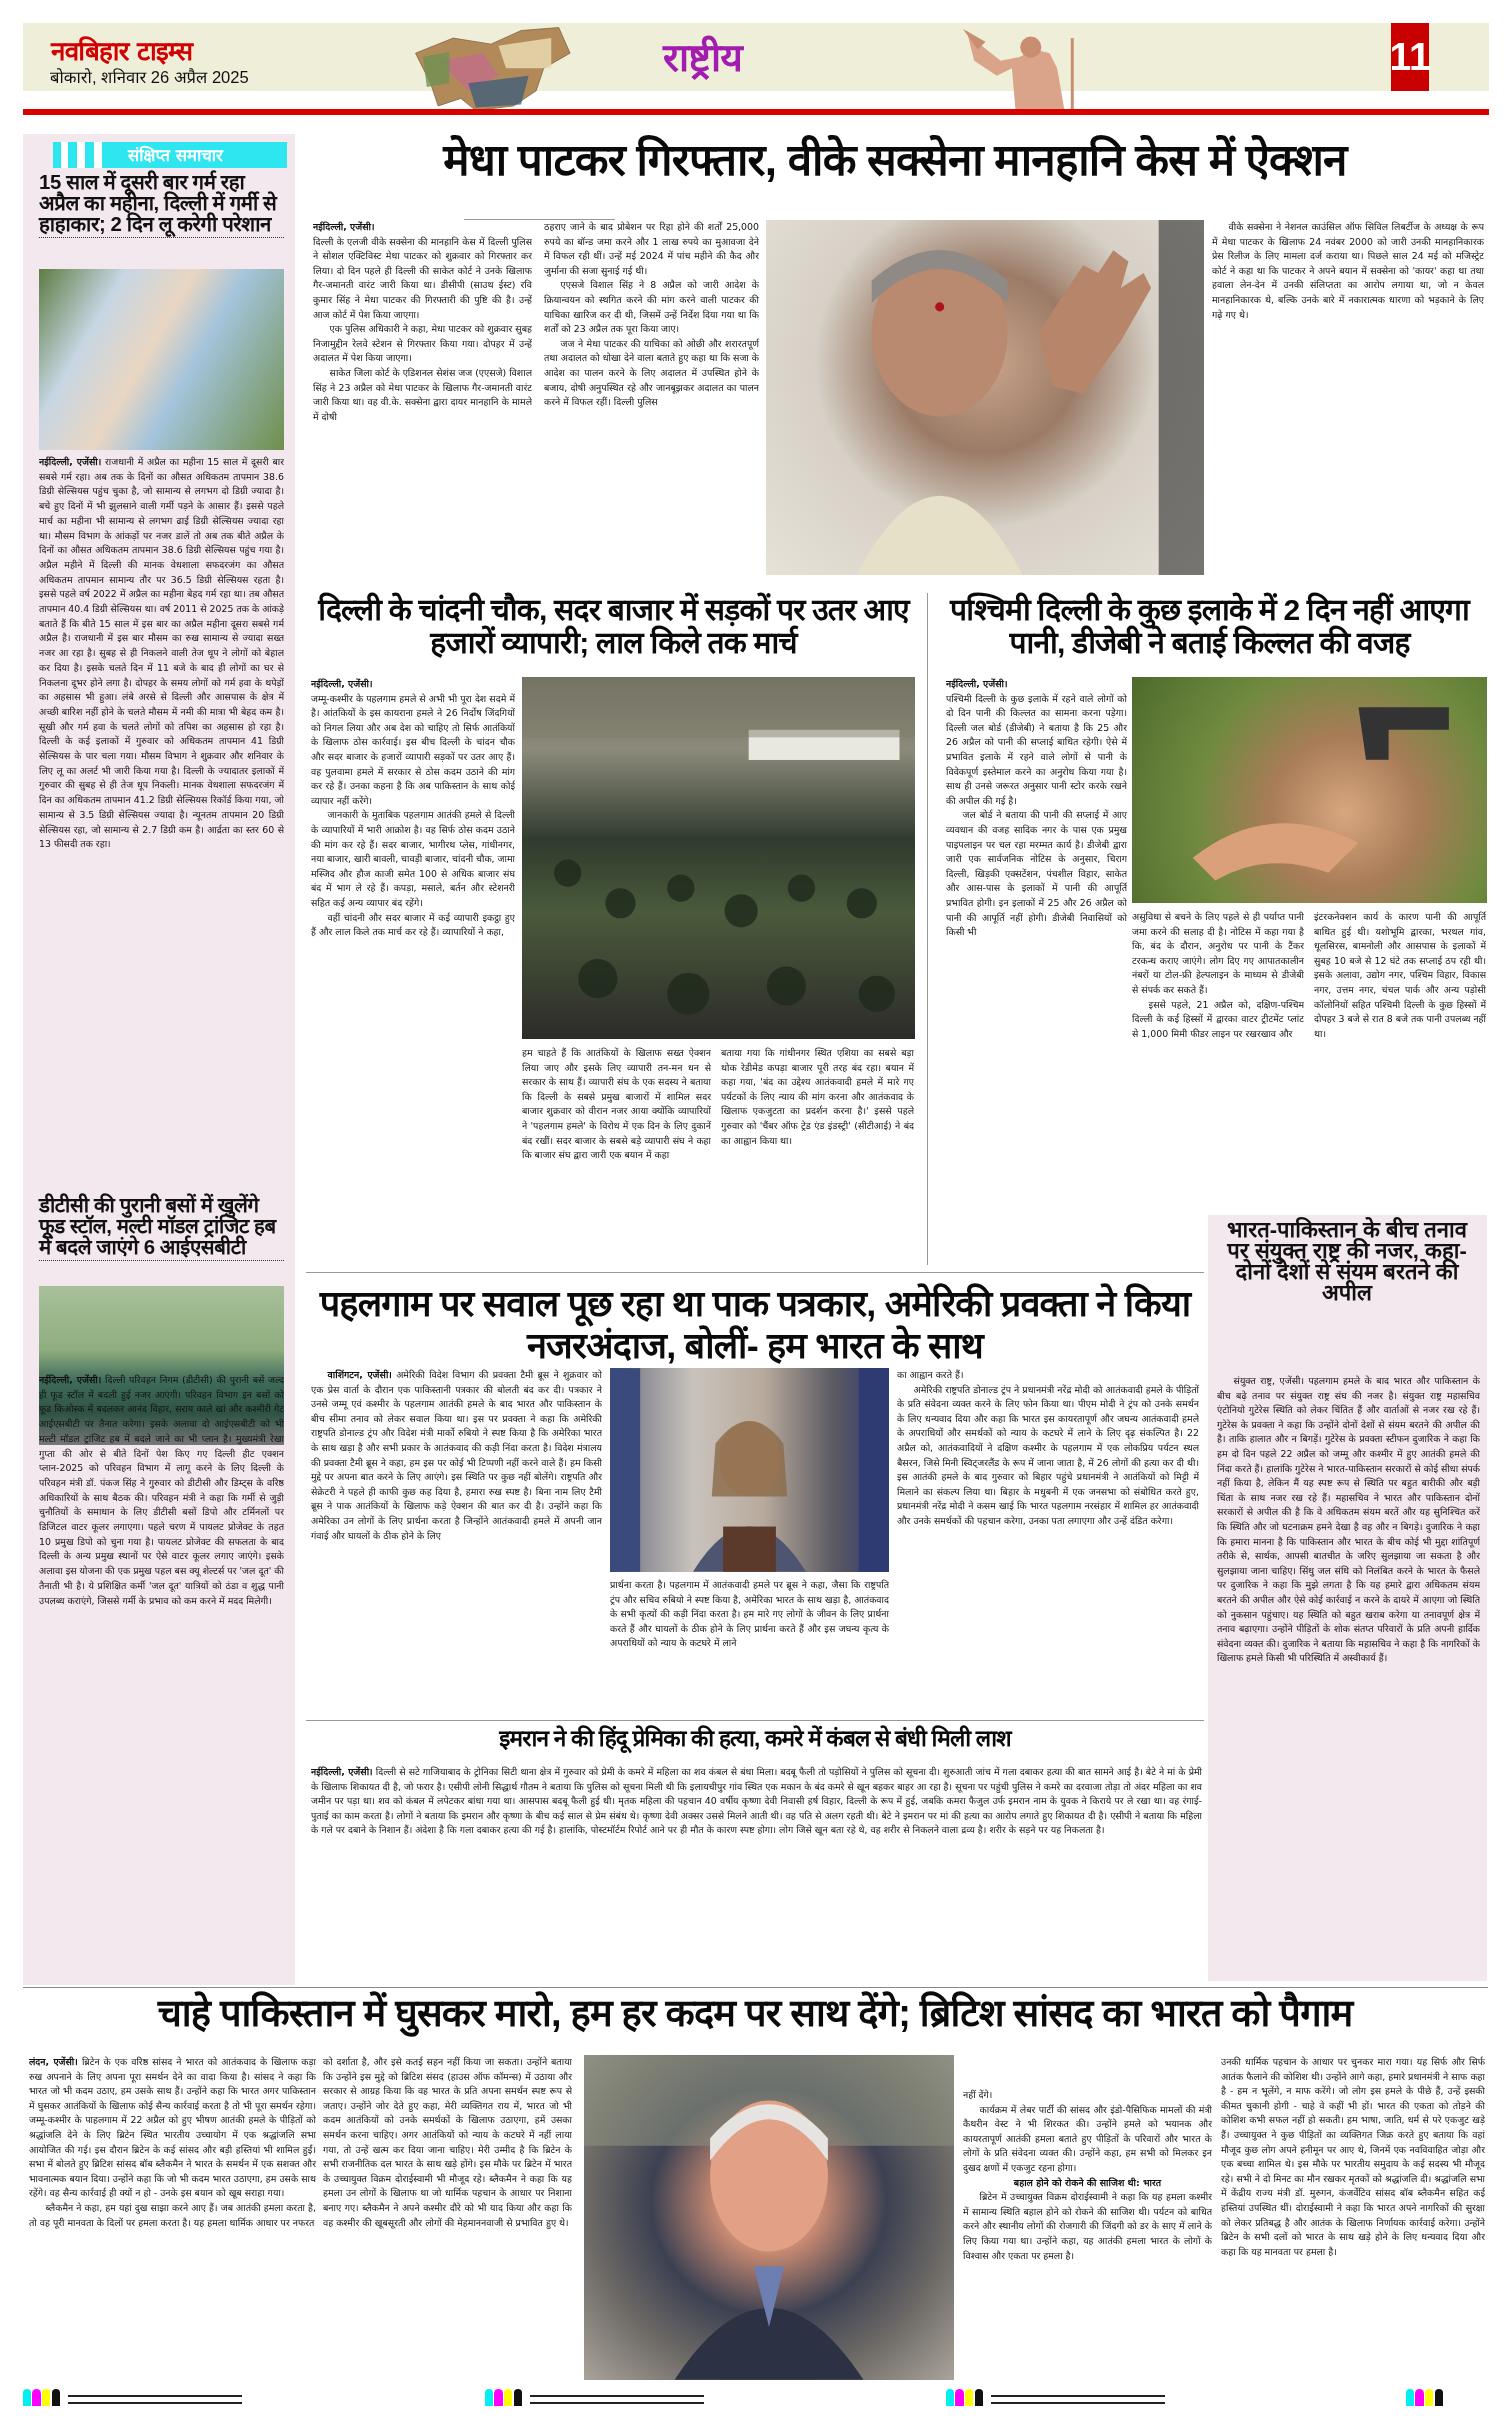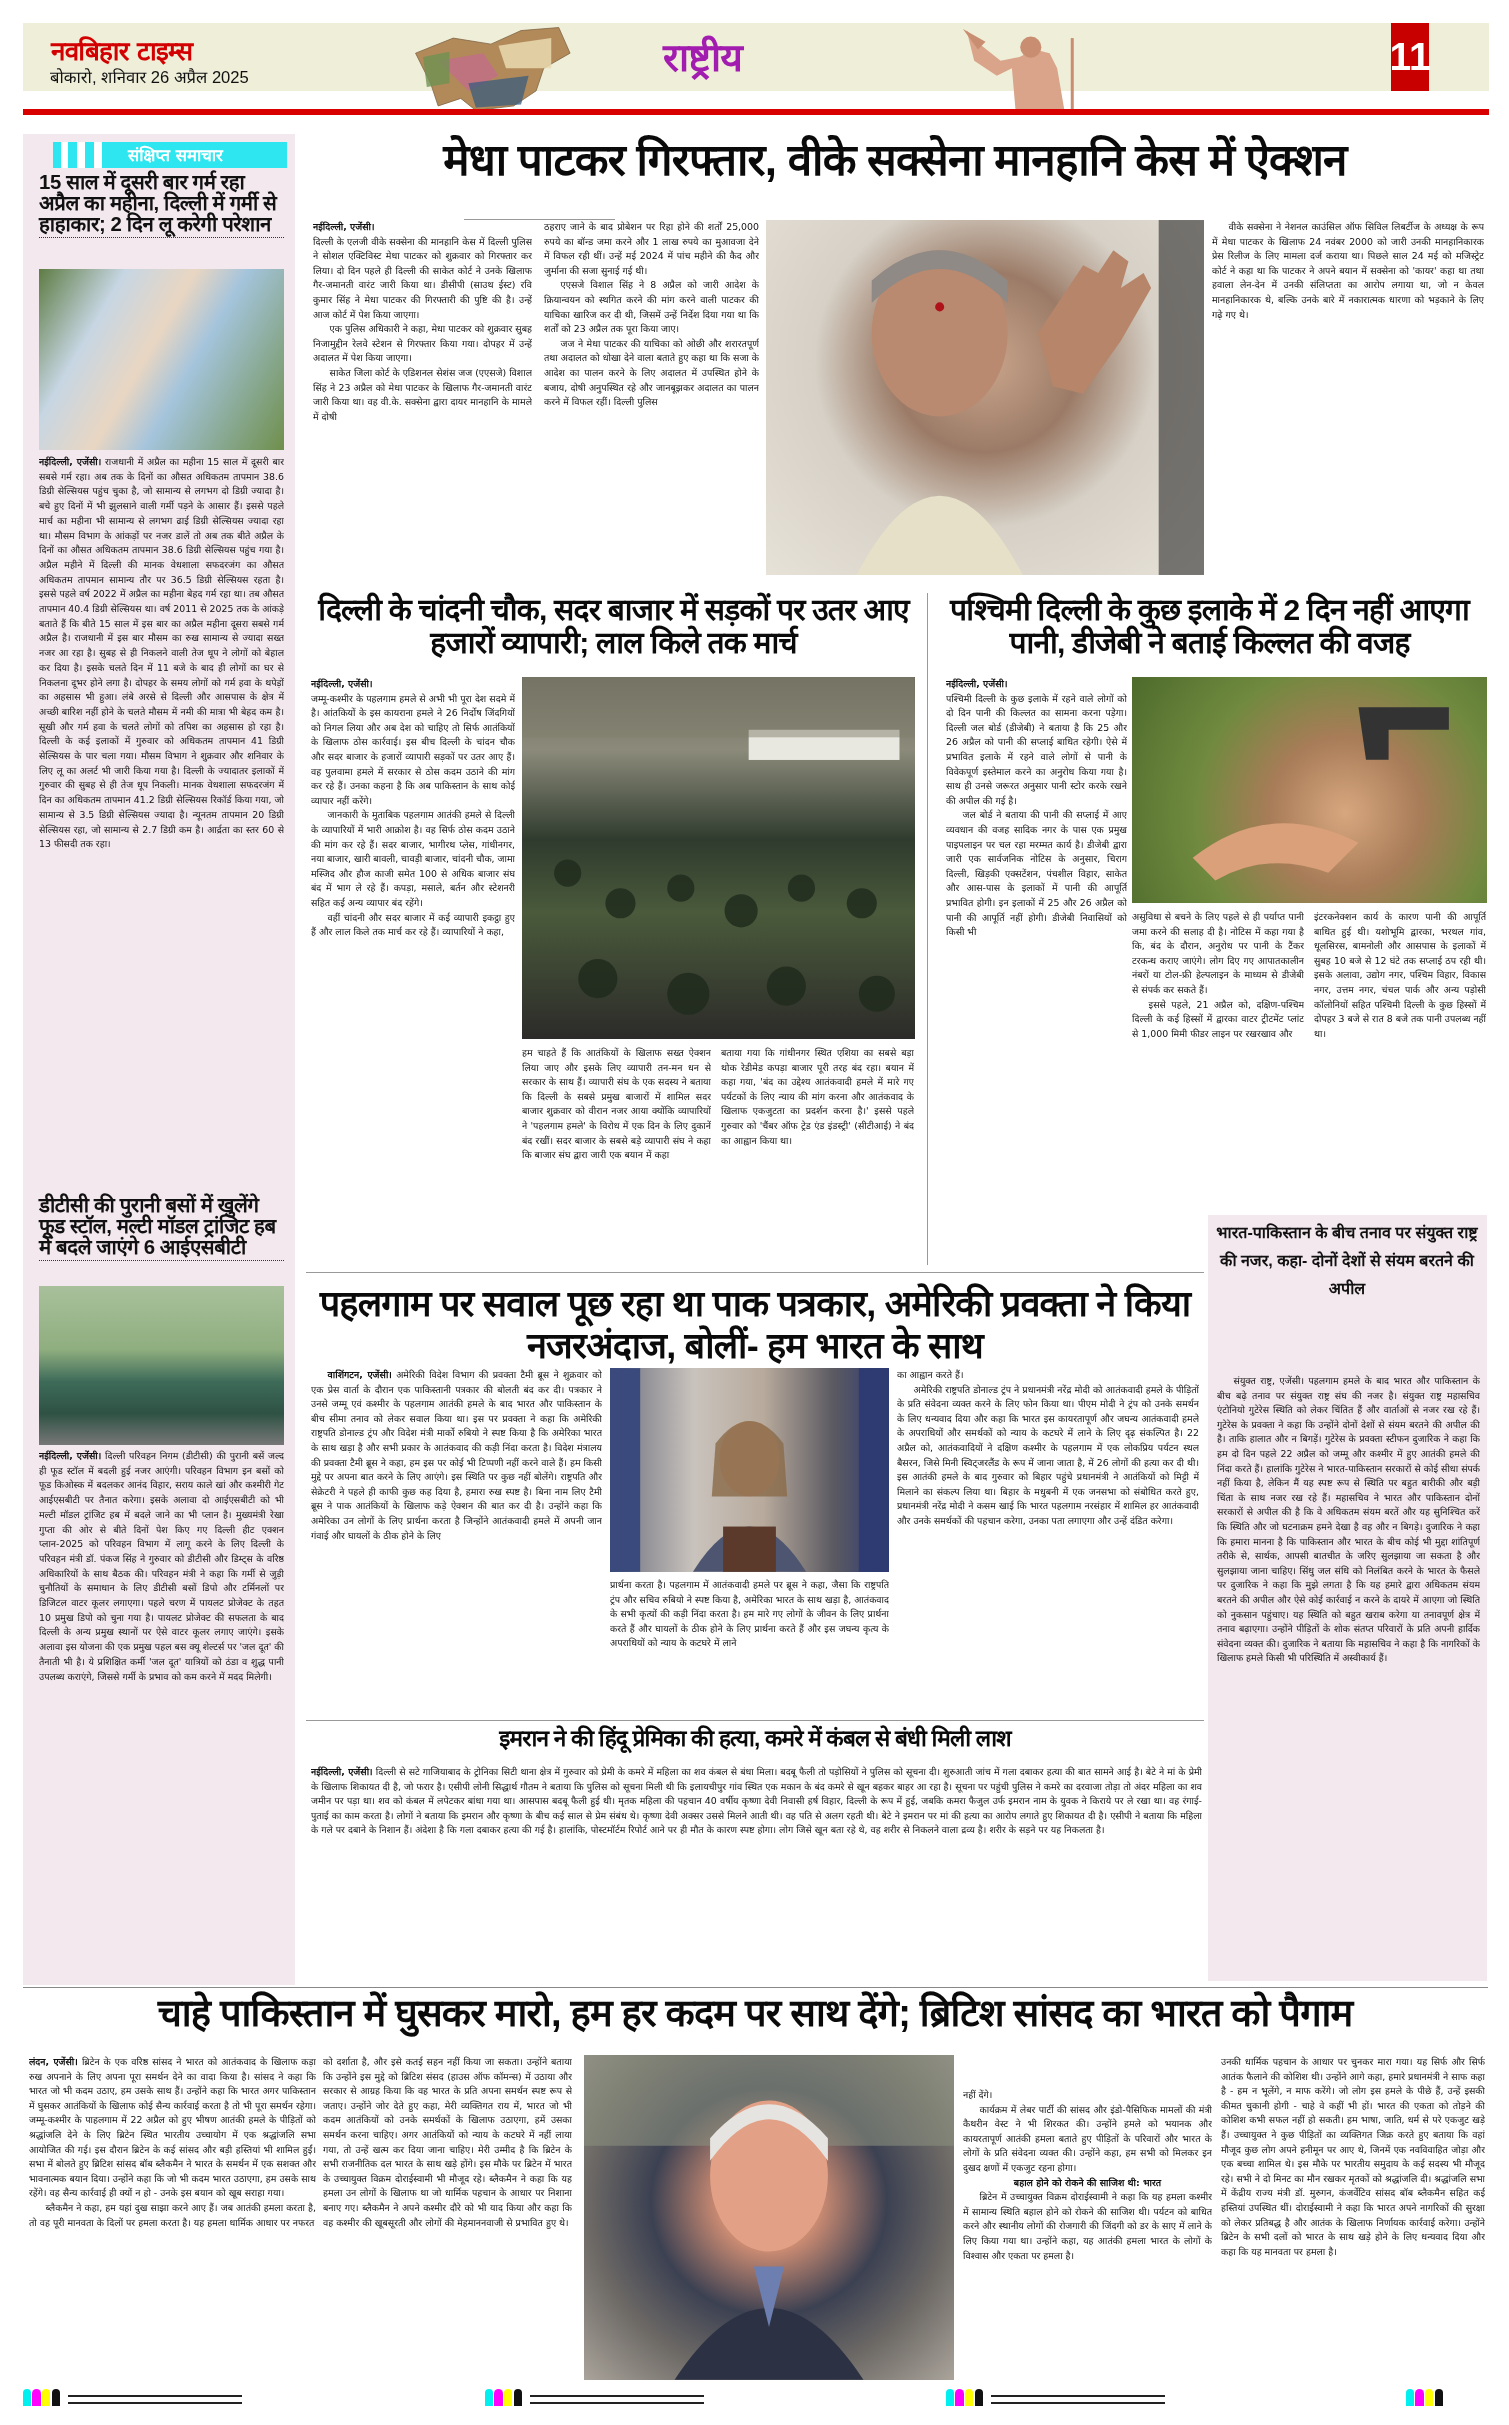--- a/index.html
+++ b/index.html
@@ -38,21 +38,21 @@
   .sep-h { height: 0.8px; background: #999; }
 
   
   .ph-medha { background: radial-gradient(ellipse at 50% 40%, #caa58c 0%, #9b7b67 30%, #d6d0c6 55%, #e7e2d8 100%); }
   .ph-crowd { background: linear-gradient(180deg, #6b6a5d 0%, #8c8b7b 20%, #2f3b2e 45%, #4a5a3b 65%, #2c2b29 100%); }
   .ph-tap { background: radial-gradient(circle at 60% 60%, #d7a77f 0%, #a87c58 30%, #6f8a3e 60%, #4e6a2c 100%); }
   .ph-press { background: linear-gradient(90deg, #3a4a7c 0%, #8a8a92 10%, #c9c3bd 30%, #b8aa9c 55%, #5b5a62 80%, #2e3a72 100%); }
   .ph-mp { background: radial-gradient(ellipse at 50% 45%, #e3a58a 0%, #c98a72 20%, #3c4152 45%, #6e6a66 70%, #aaa49b 100%); }
 
   .box-un { left: 1208px; top: 1215px; width: 279px; height: 766px; background: #f3e8ee; }
-  .un-head { font-family: "Liberation Sans", sans-serif; font-weight: bold; font-size: 16px; line-height: 28px; color: #111; text-align: center; }
+  .un-head { font-family: "Liberation Sans", sans-serif; font-weight: bold; font-size: 22px; line-height: 21px; color: #111; text-align: center; }
 
   .regmarks { left: 22.6px; top: 2389px; width: 1465px; height: 22.6px; }
   .reg { position: absolute; top: 0; display: flex; gap: 1.5px; }
   .reg i { display: block; width: 8.3px; height: 16.6px; border-radius: 4.5px 4.5px 0 0; }
   .rule { position: absolute; top: 6px; height: 9px; border-top: 2.3px solid #222; border-bottom: 2.3px solid #222; }
 </style>
 </head>
 <body>
 
 <div class="abs mast"></div>
@@ -86,21 +86,21 @@
 
 <div class="abs side-head" style="left:39px; top:172px; width:245px;">15 साल में दूसरी बार गर्म रहा अप्रैल का महीना, दिल्ली में गर्मी से हाहाकार; 2 दिन लू करेगी परेशान</div>
 <div class="abs photo-heat" style="left:39px; top:269px; width:245px; height:181px;"></div>
 <div class="abs side-body" style="left:39px; top:455px; width:245px; height:731px; overflow:hidden;">
   <b>नईदिल्ली, एजेंसी।</b>
   <span>राजधानी में अप्रैल का महीना 15 साल में दूसरी बार सबसे गर्म रहा। अब तक के दिनों का औसत अधिकतम तापमान 38.6 डिग्री सेल्सियस पहुंच चुका है, जो सामान्य से लगभग दो डिग्री ज्यादा है। बचे हुए दिनों में भी झुलसाने वाली गर्मी पड़ने के आसार हैं। इससे पहले मार्च का महीना भी सामान्य से लगभग ढाई डिग्री सेल्सियस ज्यादा रहा था। मौसम विभाग के आंकड़ों पर नजर डालें तो अब तक बीते अप्रैल के दिनों का औसत अधिकतम तापमान 38.6 डिग्री सेल्सियस पहुंच गया है। अप्रैल महीने में दिल्ली की मानक वेधशाला सफदरजंग का औसत अधिकतम तापमान सामान्य तौर पर 36.5 डिग्री सेल्सियस रहता है। इससे पहले वर्ष 2022 में अप्रैल का महीना बेहद गर्म रहा था। तब औसत तापमान 40.4 डिग्री सेल्सियस था। वर्ष 2011 से 2025 तक के आंकड़े बताते हैं कि बीते 15 साल में इस बार का अप्रैल महीना दूसरा सबसे गर्म अप्रैल है। राजधानी में इस बार मौसम का रुख सामान्य से ज्यादा सख्त नजर आ रहा है। सुबह से ही निकलने वाली तेज धूप ने लोगों को बेहाल कर दिया है। इसके चलते दिन में 11 बजे के बाद ही लोगों का घर से निकलना दूभर होने लगा है। दोपहर के समय लोगों को गर्म हवा के थपेड़ों का अहसास भी हुआ। लंबे अरसे से दिल्ली और आसपास के क्षेत्र में अच्छी बारिश नहीं होने के चलते मौसम में नमी की मात्रा भी बेहद कम है। सूखी और गर्म हवा के चलते लोगों को तपिश का अहसास हो रहा है। दिल्ली के कई इलाकों में गुरुवार को अधिकतम तापमान 41 डिग्री सेल्सियस के पार चला गया। मौसम विभाग ने शुक्रवार और शनिवार के लिए लू का अलर्ट भी जारी किया गया है। दिल्ली के ज्यादातर इलाकों में गुरुवार की सुबह से ही तेज धूप निकली। मानक वेधशाला सफदरजंग में दिन का अधिकतम तापमान 41.2 डिग्री सेल्सियस रिकॉर्ड किया गया, जो सामान्य से 3.5 डिग्री सेल्सियस ज्यादा है। न्यूनतम तापमान 20 डिग्री सेल्सियस रहा, जो सामान्य से 2.7 डिग्री कम है। आर्द्रता का स्तर 60 से 13 फीसदी तक रहा।</span>
 </div>
 
 <div class="abs side-head" style="left:39px; top:1195px; width:245px;">डीटीसी की पुरानी बसों में खुलेंगे फूड स्टॉल, मल्टी मॉडल ट्रांजिट हब में बदले जाएंगे 6 आईएसबीटी</div>
 <div class="abs photo-bus" style="left:39px; top:1286px; width:245px; height:159px;"></div>
-<div class="abs side-body" style="left:39px; top:1449px; width:245px; height:528px; overflow:hidden;">
+<div class="abs side-body" style="left:39px; top:1373px; width:245px; height:528px; overflow:hidden;">
   <b>नईदिल्ली, एजेंसी।</b>
   <span>दिल्ली परिवहन निगम (डीटीसी) की पुरानी बसें जल्द ही फूड स्टॉल में बदली हुई नजर आएंगी। परिवहन विभाग इन बसों को फूड किओस्क में बदलकर आनंद विहार, सराय काले खां और कश्मीरी गेट आईएसबीटी पर तैनात करेगा। इसके अलावा दो आईएसबीटी को भी मल्टी मॉडल ट्रांजिट हब में बदले जाने का भी प्लान है। मुख्यमंत्री रेखा गुप्ता की ओर से बीते दिनों पेश किए गए दिल्ली हीट एक्शन प्लान-2025 को परिवहन विभाग में लागू करने के लिए दिल्ली के परिवहन मंत्री डॉ. पंकज सिंह ने गुरुवार को डीटीसी और डिम्ट्स के वरिष्ठ अधिकारियों के साथ बैठक की। परिवहन मंत्री ने कहा कि गर्मी से जुड़ी चुनौतियों के समाधान के लिए डीटीसी बसों डिपो और टर्मिनलों पर डिजिटल वाटर कूलर लगाएगा। पहले चरण में पायलट प्रोजेक्ट के तहत 10 प्रमुख डिपो को चुना गया है। पायलट प्रोजेक्ट की सफलता के बाद दिल्ली के अन्य प्रमुख स्थानों पर ऐसे वाटर कूलर लगाए जाएंगे। इसके अलावा इस योजना की एक प्रमुख पहल बस क्यू शेल्टर्स पर 'जल दूत' की तैनाती भी है। ये प्रशिक्षित कर्मी 'जल दूत' यात्रियों को ठंडा व शुद्ध पानी उपलब्ध कराएंगे, जिससे गर्मी के प्रभाव को कम करने में मदद मिलेगी।</span>
 </div>
 
 <div class="abs h-main" style="left:306px; top:136px; width:1178px; font-size:44px;">मेधा पाटकर गिरफ्तार, वीके सक्सेना मानहानि केस में ऐक्शन</div>
 <div class="abs sep-h" style="left:464px; top:219px; width:151px;"></div>
 
 <div class="abs col" style="left:313px; top:220px; width:219px; height:362px;">
   <b>नईदिल्ली, एजेंसी।</b><br>
   <span>दिल्ली के एलजी वीके सक्सेना की मानहानि केस में दिल्ली पुलिस ने सोशल एक्टिविस्ट मेधा पाटकर को शुक्रवार को गिरफ्तार कर लिया। दो दिन पहले ही दिल्ली की साकेत कोर्ट ने उनके खिलाफ गैर-जमानती वारंट जारी किया था। डीसीपी (साउथ ईस्ट) रवि कुमार सिंह ने मेधा पाटकर की गिरफ्तारी की पुष्टि की है। उन्हें आज कोर्ट में पेश किया जाएगा।</span>

